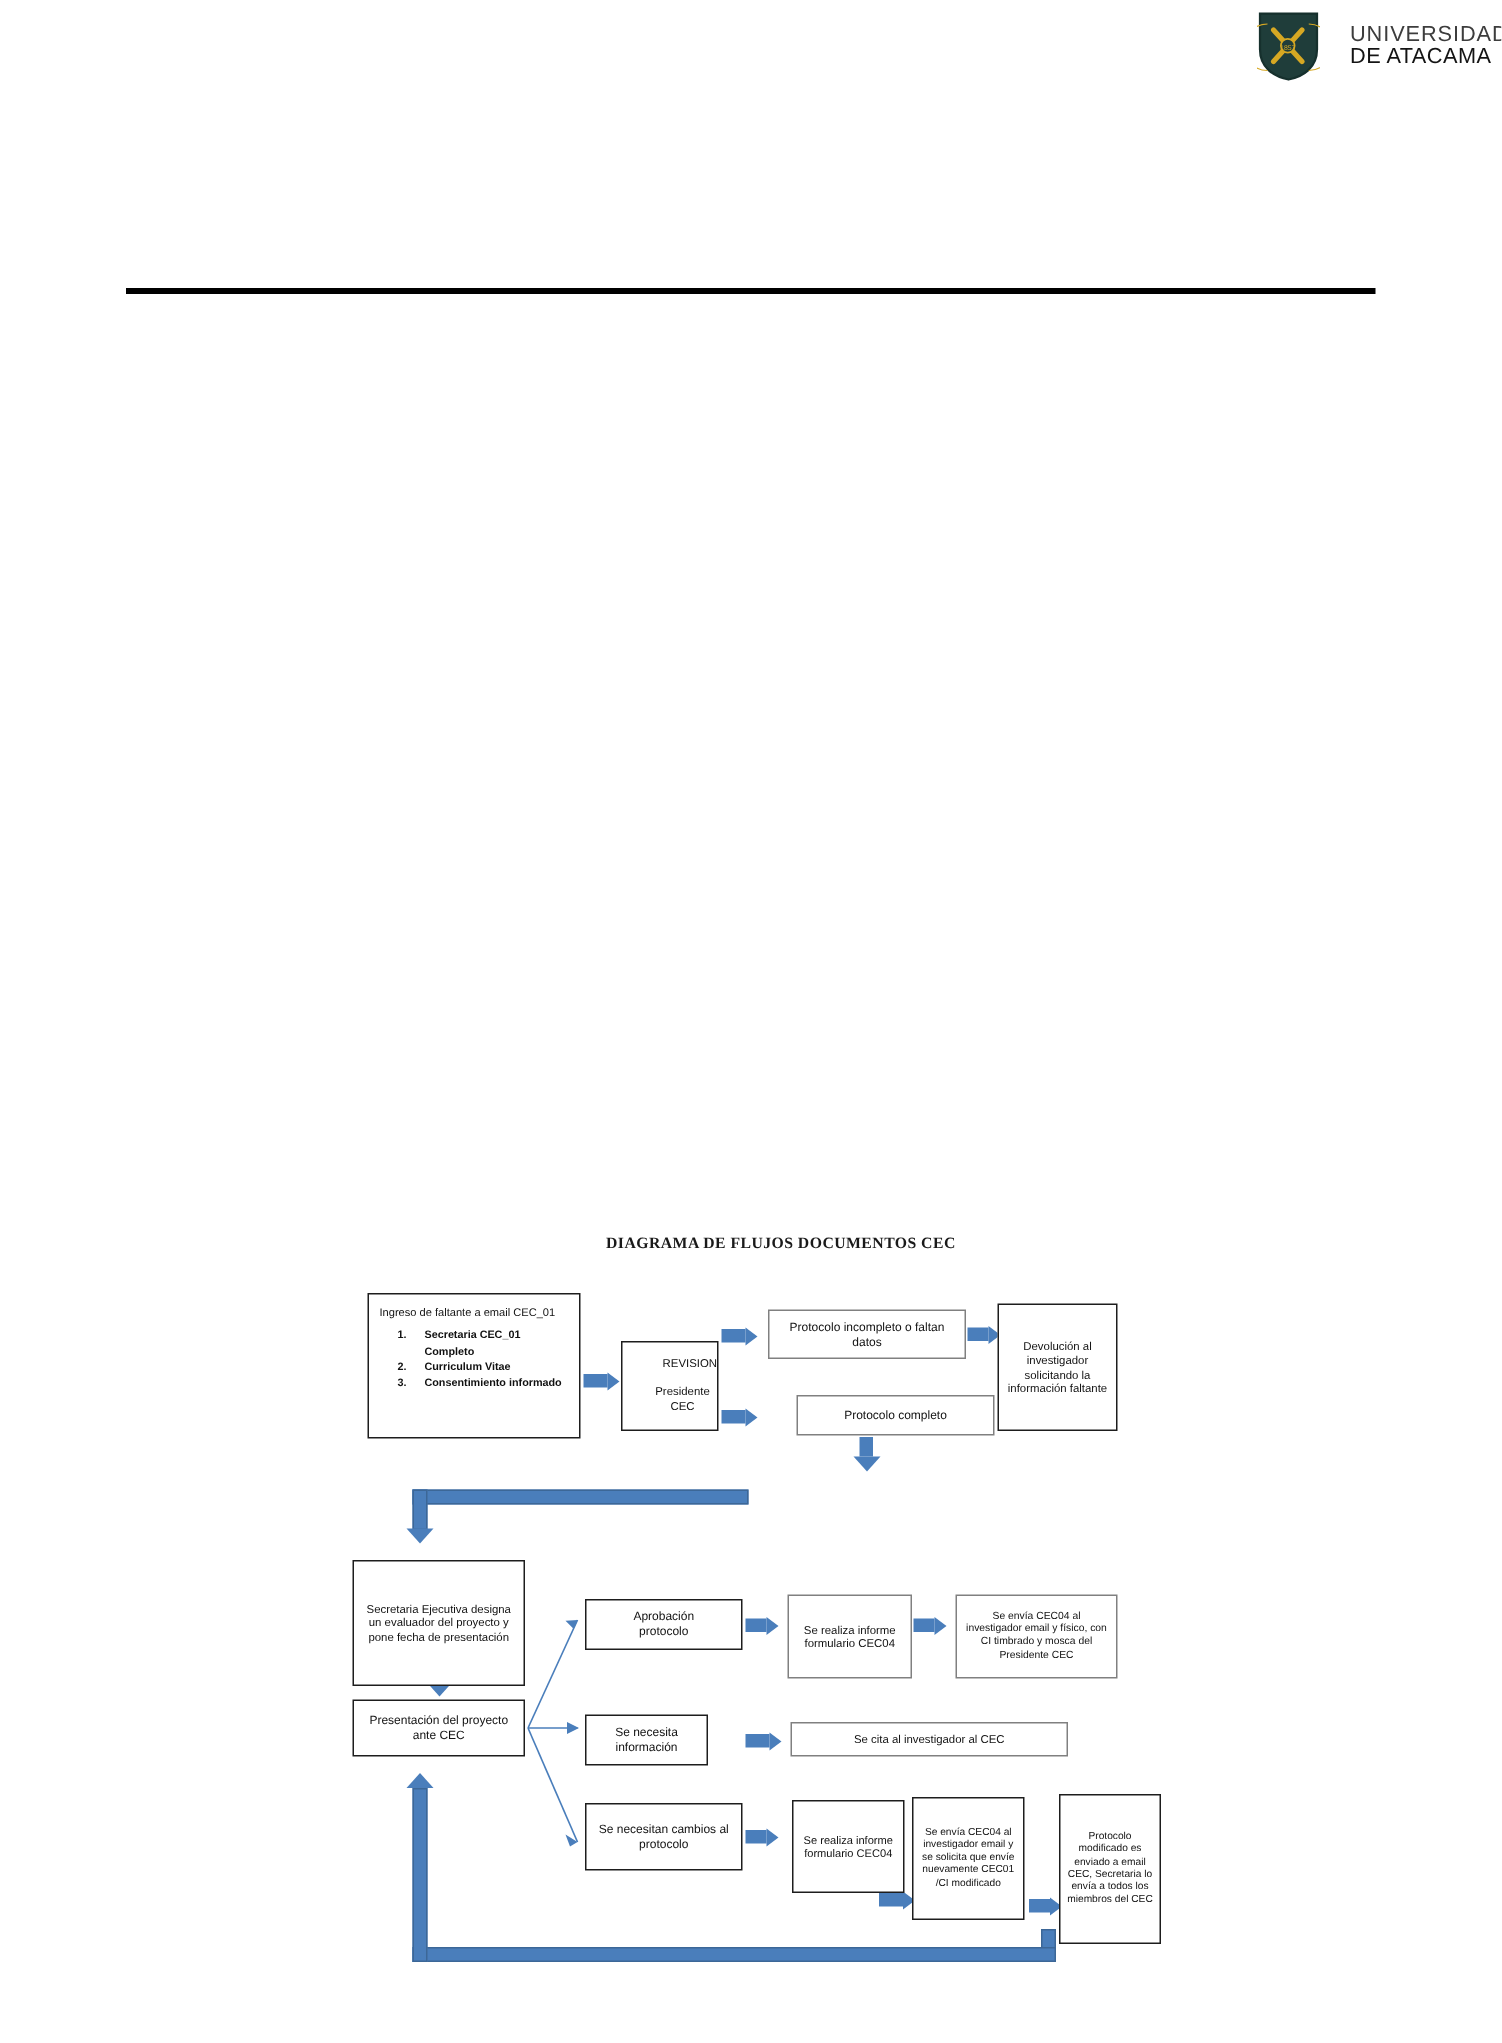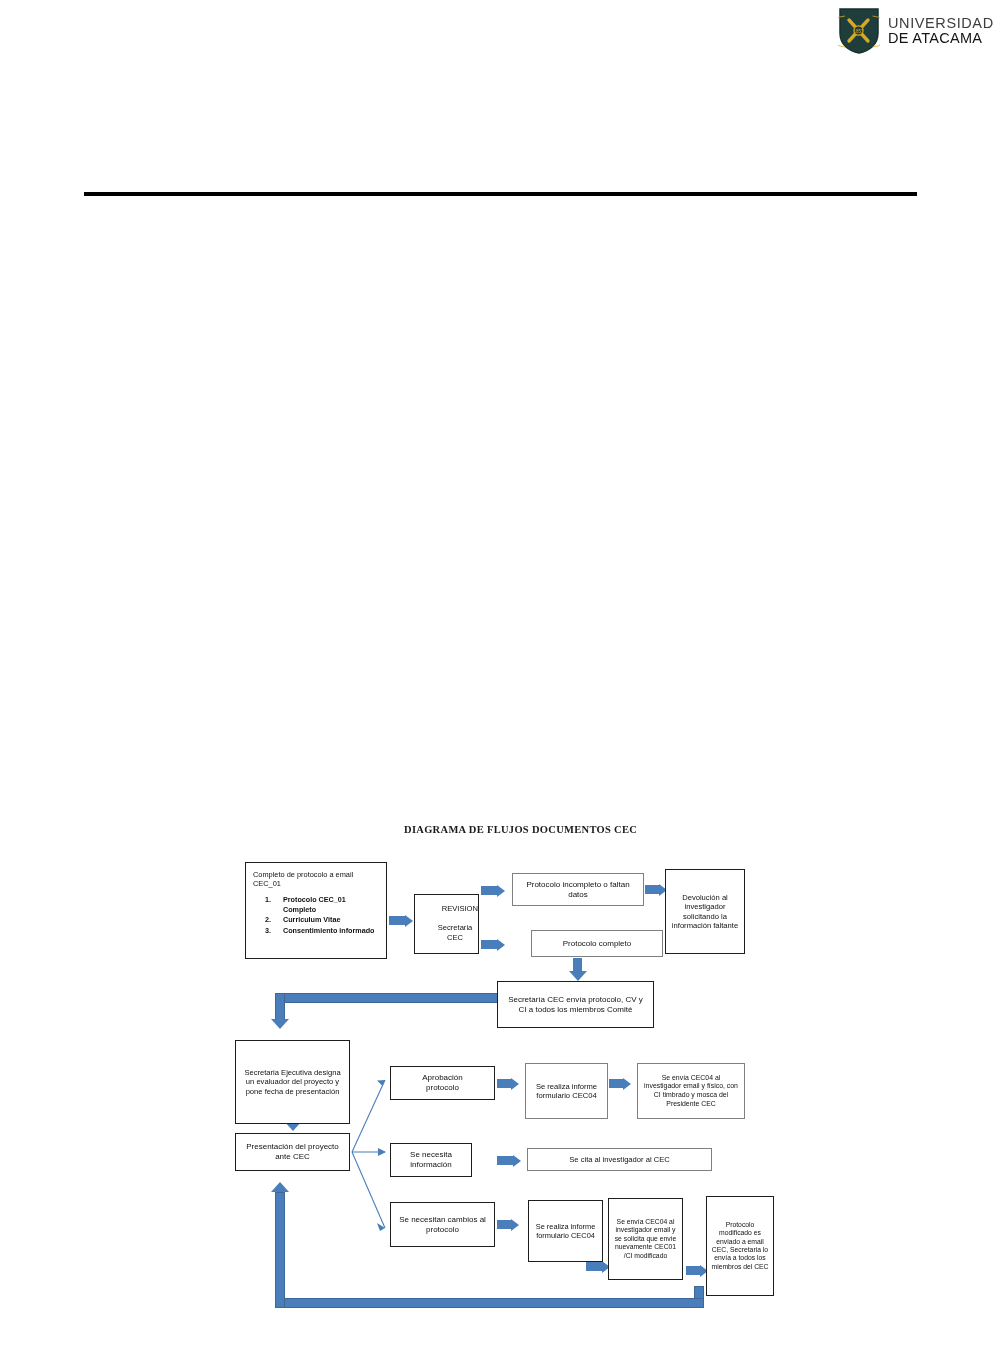--- a/index.html
+++ b/index.html
@@ -22,21 +22,21 @@
 
   
   .logo-wrap {
     position: absolute;
     top: 6px;
     left: 838px;
     width: 156px;
     height: 50px;
     display: flex;
     align-items: center;
-    gap: 8px;
+    gap: 20px;
   }
   .logo-shield {
     width: 42px;
     height: 48px;
     flex: 0 0 auto;
   }
   .logo-text {
     display: flex;
     flex-direction: column;
     justify-content: center;
@@ -205,34 +205,34 @@
     <svg class="thin-lines">
       <line x1="352" y1="1152" x2="385" y2="1080" stroke="#4a7ebb" stroke-width="1.1"></line>
       <polygon points="385,1080 377,1080.5 382.5,1086" fill="#4a7ebb"></polygon>
       <line x1="352" y1="1152" x2="385" y2="1152" stroke="#4a7ebb" stroke-width="1.1"></line>
       <polygon points="386,1152 378,1148 378,1156" fill="#4a7ebb"></polygon>
       <line x1="352" y1="1152" x2="385" y2="1228" stroke="#4a7ebb" stroke-width="1.1"></line>
       <polygon points="385,1228 377,1223 380,1231" fill="#4a7ebb"></polygon>
     </svg>
 
     <div class="node dark left-align" style="left:245px; top:862px; width:142px; height:97px; padding:7px 6px 6px 7px; font-size:7.4px; justify-content:flex-start;">
-      <div class="txt" style="font-weight:400;">Completo de protocolo a email CEC_01</div>
+      <div class="txt" style="font-weight:400;">Ingreso de faltante a email CEC_01</div>
       <ol class="node-list">
-        <li>Protocolo CEC_01 Completo</li>
+        <li>Secretaria CEC_01 Completo</li>
         <li>Curriculum Vitae</li>
         <li>Consentimiento informado</li>
       </ol>
     </div>
 
     <div class="conn noborder" style="left:389px; top:916px; width:16px; height:9px;"></div>
     <div class="arrow-r sm" style="left:405px; top:914.5px;"></div>
 
     <div class="node dark" style="left:414px; top:894px; width:65px; height:60px; font-size:7.6px; gap:9px;">
       <div>REVISION</div>
-      <div style="width:46px; line-height:1.4;">Secretaria CEC</div>
+      <div style="width:46px; line-height:1.4;">Presidente CEC</div>
     </div>
 
     <div class="conn noborder" style="left:481px; top:886px; width:16px; height:9px;"></div>
     <div class="arrow-r sm" style="left:497px; top:884.5px;"></div>
 
     <div class="conn noborder" style="left:481px; top:940px; width:16px; height:9px;"></div>
     <div class="arrow-r sm" style="left:497px; top:938.5px;"></div>
 
     <div class="node" style="left:512px; top:873px; width:132px; height:33px; font-size:8px; padding:0 5px;">
       <div class="txt">Protocolo incompleto o faltan datos</div>
@@ -245,23 +245,20 @@
     <div class="conn noborder" style="left:645px; top:885px; width:14px; height:9px;"></div>
     <div class="arrow-r sm" style="left:659px; top:883.5px;"></div>
 
     <div class="node dark" style="left:665px; top:869px; width:80px; height:85px; font-size:7.6px; padding:0 5px;">
       <div class="txt">Devolución al investigador solicitando la información faltante</div>
     </div>
 
     <div class="conn noborder" style="left:573px; top:958px; width:9px; height:13px;"></div>
     <div class="arrow-d" style="left:568.5px; top:971px;"></div>
 
-    <div class="node dark" style="left:497px; top:981px; width:157px; height:47px; font-size:8px; padding:0 6px;">
-      <div class="txt">Secretaría CEC envía protocolo, CV y CI a  todos los miembros Comité</div>
-    </div>
 
     <div class="conn" style="left:275px; top:993px; width:224px; height:10px;"></div>
     <div class="conn" style="left:275px; top:993px; width:10px; height:27px;"></div>
     <div class="arrow-d" style="left:271px; top:1019px;"></div>
 
     <div class="node dark" style="left:235px; top:1040px; width:115px; height:84px; font-size:7.6px; padding:0 5px;">
       <div class="txt">Secretaria Ejecutiva designa un evaluador del proyecto y pone fecha de presentación</div>
     </div>
 
     <div class="conn" style="left:288px; top:1113px; width:10px; height:9px;"></div>

